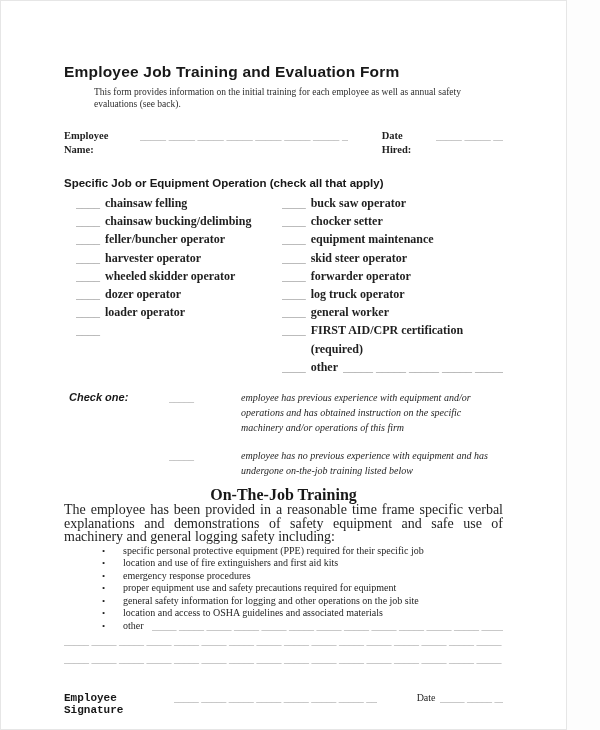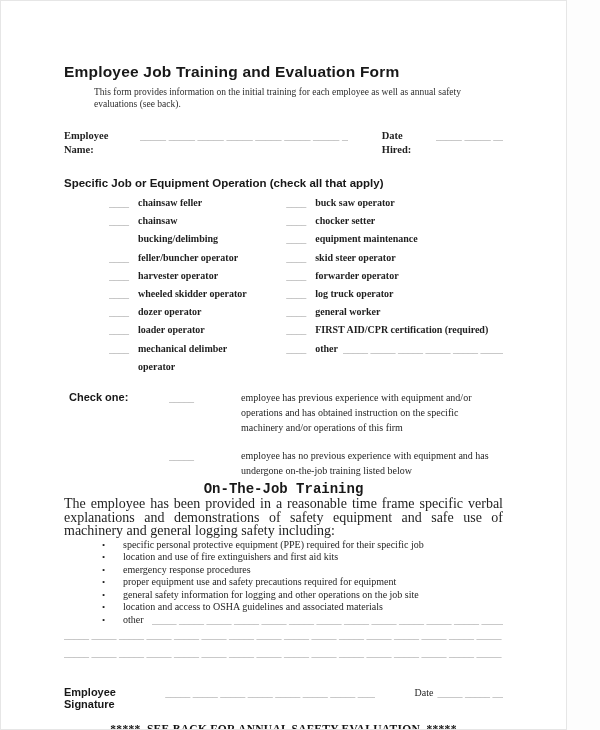--- a/index.html
+++ b/index.html
@@ -40,57 +40,57 @@
 
   .sec-heading {
     margin-top:19px;
     font-family:"Liberation Sans", sans-serif;
     font-weight:700; font-size:11.5px; line-height:14px; color:#181818;
   }
 
   .chk-cols { margin:4px 0 0 12px; display:flex; }
   .col-left { width:213px; }
   .col-right { flex:1; }
-  .chk-row { display:flex; align-items:baseline; line-height:18.2px; font-size:10px;margin-left:33px; }
+  .chk-row { display:flex; align-items:baseline; line-height:18.2px; font-size:12px; }
   .chk-blank { width:29px; flex:none; }
   .chk-label { font-weight:700; }
   .other-inline-blank { width:160px; margin-left:5px; }
 
-  .checkone { margin-top:14px; display:flex; }
+  .checkone { margin-top:14px; display:flex;font-style:italic; }
   .checkone-heading {
     width:100px; flex:none; margin-left:5px;
     font-family:"Liberation Sans", sans-serif;
     font-weight:700; font-size:11px; line-height:15px; color:#181818;
   }
   .options { flex:1; max-width:374px; }
   .option { display:flex; font-size:10px; line-height:15px;gap:44px; }
   .option + .option { margin-top:13px; }
   .opt-blank { width:28px; flex:none; }
   .opt-text { flex:1; }
 
   .training-heading {
-    margin-top:4px; text-align:center;
-    font-family:Liberation Mono, monospace;
-    font-weight:700; font-size:14px; line-height:14px; color:#181818;
+    margin-top:10px; text-align:center;
+    font-family:Liberation Serif, serif;
+    font-weight:700; font-size:16px; line-height:14px; color:#181818;
   }
   .training-intro {
     margin-top:1px; font-size:14px; line-height:13.5px; text-align:justify;
   }
   .bullets { margin-top:1px; }
   .bullet-row { display:flex; align-items:baseline; font-size:10px; line-height:12.5px; }
   .b-dot { margin-left:38px; width:9px; flex:none; font-size:9px; }
   .b-text { margin-left:12px; }
   .b-other-blank { flex:1; margin-left:8px; }
 
   .extra-lines { margin-top:0; }
   .extra-line { display:block; width:100%; line-height:18px; font-size:10px; }
 
   .sig-row { margin-top:24px; display:flex; align-items:baseline; font-size:10px; }
   .sig-label {
-    font-family:Liberation Sans, sans-serif;
+    font-family:Liberation Mono, monospace;
     font-weight:700; font-size:11px; color:#181818;
   }
   .sig-blank { width:230px; margin-left:5px; }
   .sig-date-label { margin-left:40px; }
   .sig-date-blank { width:72px; margin-left:4px; }
 
   .footer-line {
     margin-top:12px; text-align:center;
     font-weight:700; font-size:11.5px; line-height:15px;
     white-space:pre; color:#141414; letter-spacing:.3px;
@@ -111,21 +111,21 @@
       <span class="datehired-label">Date Hired:</span>
       <span class="blank datehired-blank">_____ _____ _____ _____</span>
     </div>
 
     <div class="sec-heading">Specific Job or Equipment Operation (check all that apply)</div>
 
     <div class="chk-cols">
       <div class="col-left">
         <div class="chk-row">
             <span class="blank chk-blank">____</span>
-            <span class="chk-label">chainsaw feller</span>
+            <span class="chk-label">chainsaw felling</span>
           </div>
         <div class="chk-row">
             <span class="blank chk-blank">____</span>
             <span class="chk-label">chainsaw bucking/delimbing</span>
           </div>
         <div class="chk-row">
             <span class="blank chk-blank">____</span>
             <span class="chk-label">feller/buncher operator</span>
           </div>
         <div class="chk-row">
@@ -139,21 +139,20 @@
         <div class="chk-row">
             <span class="blank chk-blank">____</span>
             <span class="chk-label">dozer operator</span>
           </div>
         <div class="chk-row">
             <span class="blank chk-blank">____</span>
             <span class="chk-label">loader operator</span>
           </div>
         <div class="chk-row">
             <span class="blank chk-blank">____</span>
-            <span class="chk-label">mechanical delimber operator</span>
           </div>
       </div>
       <div class="col-right">
         <div class="chk-row">
             <span class="blank chk-blank">____</span>
             <span class="chk-label">buck saw operator</span>
           </div>
         <div class="chk-row">
             <span class="blank chk-blank">____</span>
             <span class="chk-label">chocker setter</span>

